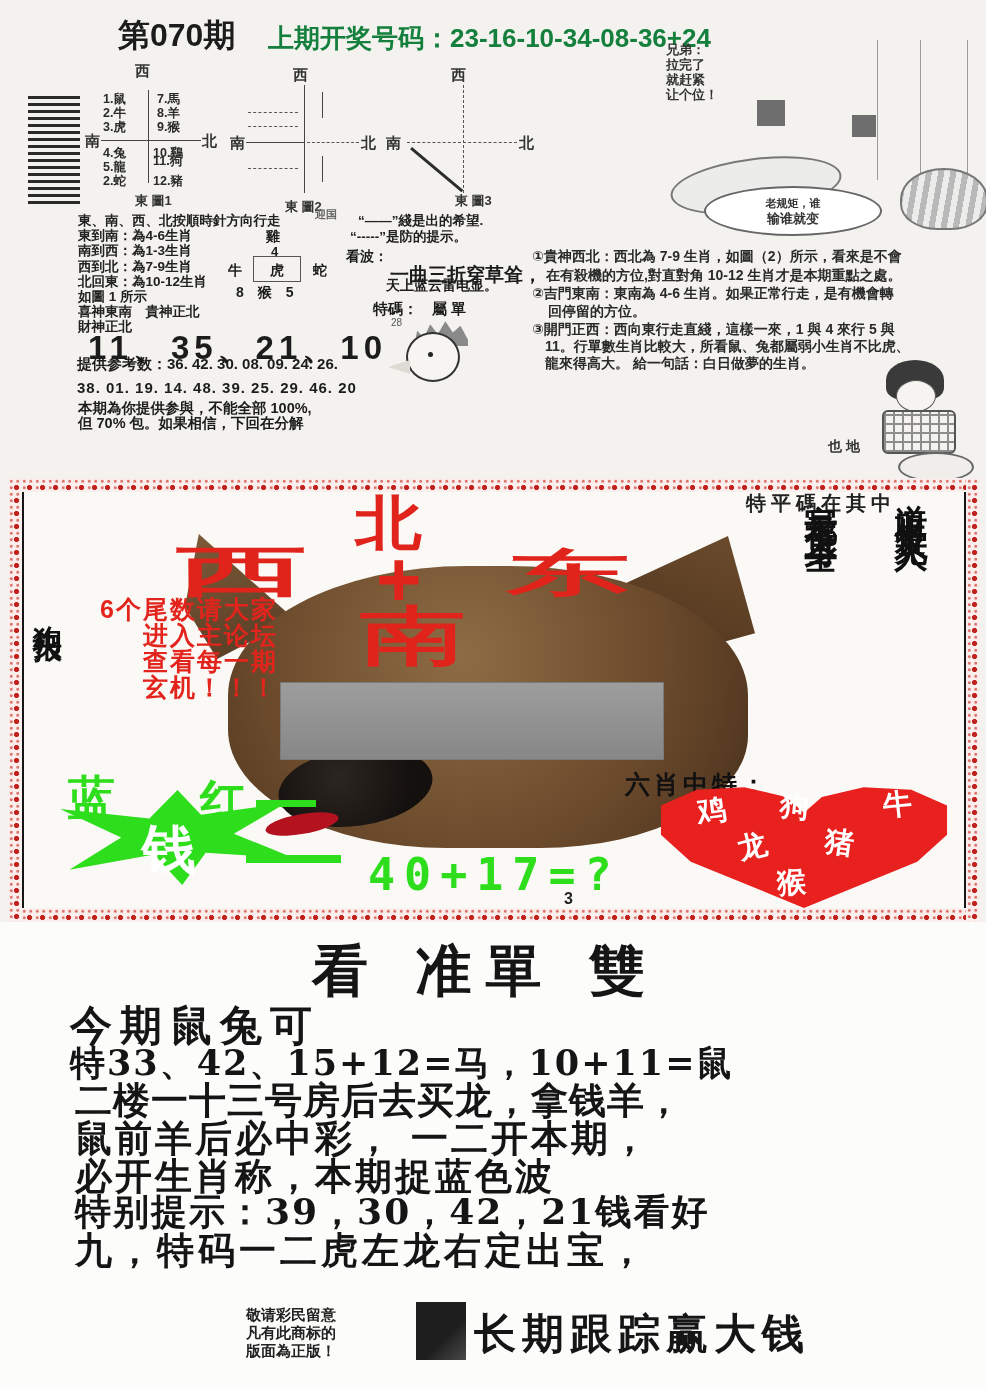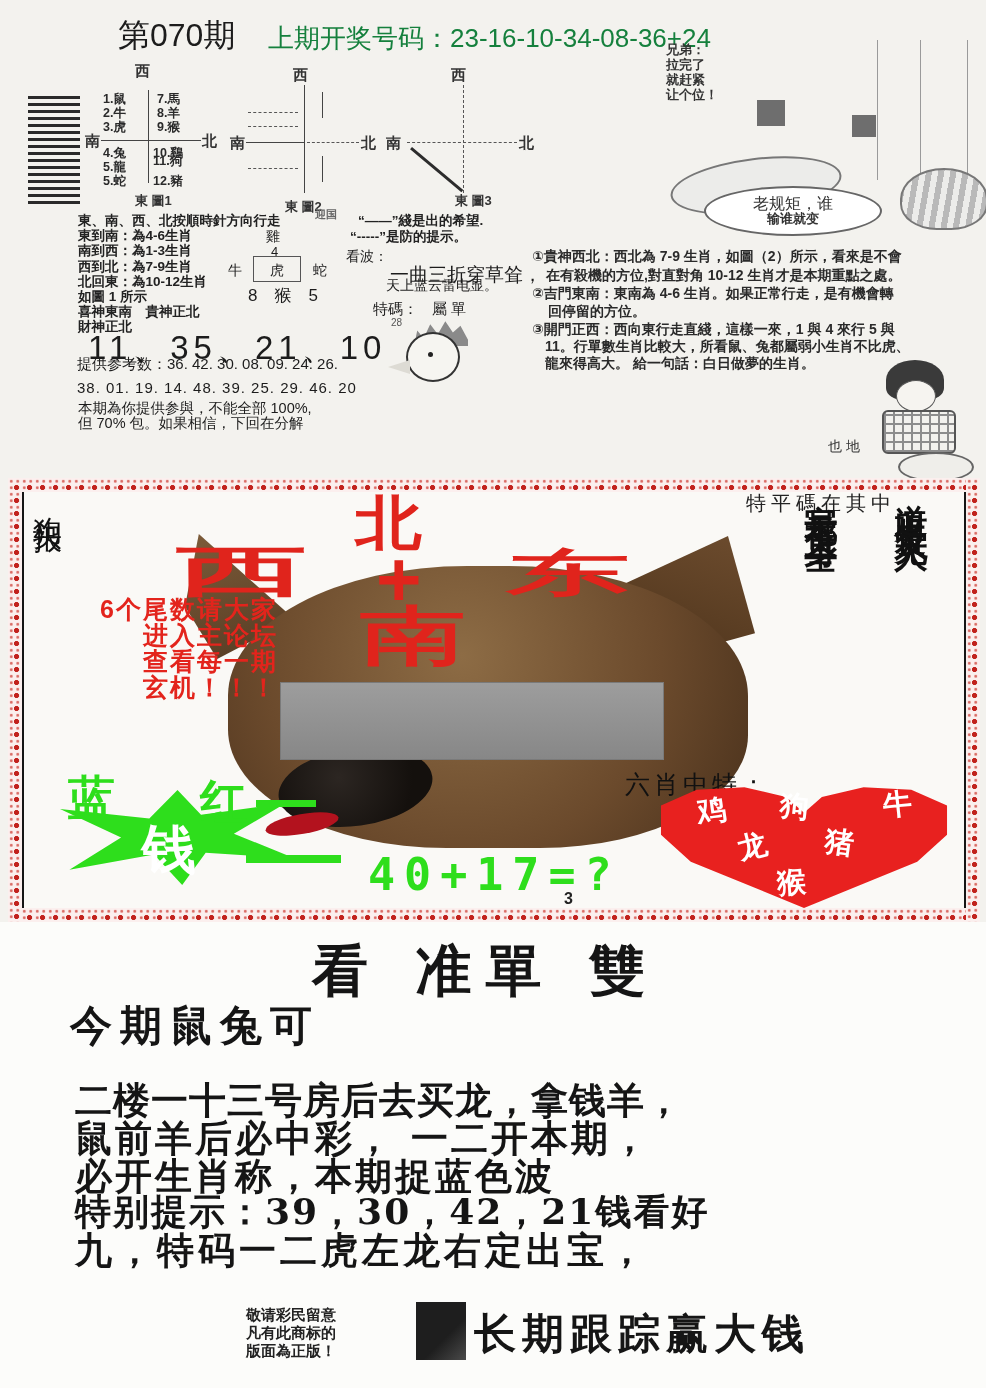--- a/index.html
+++ b/index.html
@@ -1,20 +1,20 @@
 <!DOCTYPE html>
 <html><head>
 <meta charset="utf-8">
 <style>
   *{margin:0;padding:0;box-sizing:border-box;}
   html,body{background:#e9e8e4;}
   #page{position:relative;width:986px;height:1388px;background:#f3f2ee;overflow:hidden;
         font-family:"Liberation Sans","DejaVu Sans",sans-serif;color:#1c1c1c;}
   .abs{position:absolute;}
-  .b{font-weight:normal;}
+  .b{font-weight:bold;text-align:right;}
   .red{color:#15803d;}
   .vtext{writing-mode:vertical-rl;text-orientation:upright;}
   .hline{height:0;border-top:1.5px solid #444;}
   .vline{width:0;border-left:1.5px solid #444;}
   .hdash{height:0;border-top:1.5px dashed #555;}
   .vdash{width:0;border-left:1.5px dashed #555;}
   .figlabel{font-size:15px;font-weight:bold;color:#333;}
   .zrow{font-size:12.5px;font-weight:bold;color:#2a2a2a;}
   .txt13{font-size:13.5px;font-weight:bold;color:#222;line-height:15.2px;}
   .note-line{font-size:14px;font-weight:bold;color:#2a2a2a;}
@@ -49,21 +49,21 @@
     <div class="abs zrow" style="left:18px;top:31px;">1.鼠</div>
     <div class="abs zrow" style="left:72px;top:31px;">7.馬</div>
     <div class="abs zrow" style="left:18px;top:45px;">2.牛</div>
     <div class="abs zrow" style="left:72px;top:45px;">8.羊</div>
     <div class="abs zrow" style="left:18px;top:59px;">3.虎</div>
     <div class="abs zrow" style="left:72px;top:59px;">9.猴</div>
     <div class="abs zrow" style="left:18px;top:85px;">4.兔</div>
     <div class="abs zrow" style="left:68px;top:85px;">10.鷄</div>
     <div class="abs zrow" style="left:18px;top:99px;">5.龍</div>
     <div class="abs zrow" style="left:68px;top:93px;">11.狗</div>
-    <div class="abs zrow" style="left:18px;top:113px;">5.蛇</div>
+    <div class="abs zrow" style="left:18px;top:113px;">2.蛇</div>
     <div class="abs zrow" style="left:68px;top:113px;">12.豬</div>
     <div class="abs figlabel" style="left:50px;top:132px;font-size:13px;">東  圖1</div>
   </div>
 
   <div class="abs" style="left:230px;top:60px;width:145px;height:155px;">
     <div class="abs figlabel" style="left:63px;top:6px;">西</div>
     <div class="abs figlabel" style="left:0px;top:74px;">南</div>
     <div class="abs figlabel" style="left:131px;top:74px;">北</div>
     <div class="abs vline" style="left:74px;top:25px;height:108px;"></div>
     <div class="abs hline" style="left:16px;top:82px;width:58px;"></div>
@@ -100,21 +100,21 @@
     <div class="txt13">喜神東南　貴神正北</div>
     <div class="txt13">財神正北</div>
   </div>
 
   <div class="abs b" style="left:266px;top:228px;font-size:14px;">雞</div>
   <div class="abs b" style="left:271px;top:244px;font-size:13px;">4</div>
   <div class="abs b" style="left:228px;top:262px;font-size:14px;">牛</div>
   <div class="abs" style="left:253px;top:256px;width:48px;height:26px;border:1.2px solid #555;"></div>
   <div class="abs b" style="left:270px;top:262px;font-size:14px;">虎</div>
   <div class="abs b" style="left:313px;top:262px;font-size:14px;">蛇</div>
-  <div class="abs b" style="left:248px;top:284px;font-size:17px;">8　猴　5</div>
+  <div class="abs b" style="left:236px;top:284px;font-size:14px;">8　猴　5</div>
 
   <div class="abs b" style="left:346px;top:248px;font-size:14px;">看波：</div>
   <div class="abs b" style="left:390px;top:262px;font-size:19px;">一曲三折穿草耸，</div>
   <div class="abs b" style="left:386px;top:277px;font-size:14px;">天上蓝云雷电显。</div>
 
   <div class="abs b" style="left:373px;top:300px;font-size:15px;">特碼：</div>
   <div class="abs b" style="left:432px;top:300px;font-size:15px;letter-spacing:4px;">屬單</div>
   <div class="abs" style="left:391px;top:317px;font-size:10px;color:#555;">28</div>
 
   <div class="abs" style="left:388px;top:318px;width:95px;height:72px;">
@@ -146,21 +146,21 @@
     <div class="abs" style="left:190px;top:75px;width:24px;height:22px;background:#6e6e6e;"></div>
     <div class="abs" style="left:4px;top:2px;font-size:13px;font-weight:bold;line-height:15px;color:#333;">
       <div>兄弟：</div>
       <div>拉完了</div>
       <div>就赶紧</div>
       <div>让个位！</div>
     </div>
     <div class="abs" style="left:8px;top:118px;width:172px;height:55px;background:#ececea;border:2px solid #777;border-radius:50%;transform:rotate(-7deg);"></div>
     <div class="abs" style="left:238px;top:128px;width:88px;height:62px;border:2px solid #777;border-radius:50% 50% 42% 42%;background:repeating-linear-gradient(100deg,#b9b9b9 0 6px,#ececea 6px 12px);"></div>
     <div class="abs" style="left:42px;top:146px;width:178px;height:50px;background:#fff;border:2px solid #666;border-radius:50%;text-align:center;padding-top:8px;">
-      <div style="font-size:16px;font-weight:normal;color:#333;line-height:15px;">老规矩，谁</div>
+      <div style="font-size:11px;font-weight:bold;color:#333;line-height:15px;">老规矩，谁</div>
       <div style="font-size:13px;font-weight:bold;color:#333;line-height:15px;">输谁就变</div>
     </div>
   </div>
 
   <div class="abs" style="left:842px;top:352px;width:140px;height:130px;">
     <div class="abs" style="left:44px;top:8px;width:58px;height:40px;background:#3a3a3a;border-radius:50% 50% 30% 30%;"></div>
     <div class="abs" style="left:54px;top:28px;width:40px;height:32px;background:#f6f4f0;border:1.5px solid #555;border-radius:50%;"></div>
     <div class="abs" style="left:40px;top:58px;width:74px;height:44px;border:2px solid #555;border-radius:6px;background:repeating-linear-gradient(90deg,#8d8d8d 0 2px,rgba(0,0,0,0) 2px 9px),repeating-linear-gradient(0deg,#8d8d8d 0 2px,rgba(0,0,0,0) 2px 9px);"></div>
     <div class="abs" style="left:56px;top:100px;width:76px;height:30px;background:#efeeea;border:2px solid #666;border-radius:50%;"></div>
   </div>
@@ -221,20 +221,21 @@
     <div class="abs" style="left:134px;top:344px;font-size:54px;font-weight:900;color:#fff;line-height:1;">钱</div>
     <div class="abs" style="left:238px;top:377px;width:95px;height:8px;background:#2ede1c;"></div>
     <div class="abs green-ch" style="left:360px;top:374px;font-size:45px;letter-spacing:9px;font-family:'DejaVu Sans Mono','Liberation Mono',monospace;">40+17=?</div>
     <div class="abs" style="left:556px;top:412px;font-size:16px;font-weight:bold;color:#222;">3</div>
   </div>
 
   <div class="abs" style="left:0;top:922px;width:986px;height:466px;background:#fcfcfa;"></div>
 
   <div class="abs brush" style="left:312px;top:934px;font-size:56px;letter-spacing:14px;">看 准單 雙</div>
   <div class="abs brush" style="left:70px;top:998px;font-size:42px;letter-spacing:8px;">今期鼠兔可</div>
+  <div class="abs brush" style="left:70px;top:1040px;font-size:35px;letter-spacing:2px;">特33、42、15+12=马，10+11=鼠</div>
   <div class="abs brush" style="left:75px;top:1076px;font-size:37px;letter-spacing:1px;">二楼一十三号房后去买龙，拿钱羊，</div>
   <div class="abs brush" style="left:75px;top:1114px;font-size:37px;letter-spacing:3px;">鼠前羊后必中彩， 一二开本期，</div>
   <div class="abs brush" style="left:75px;top:1152px;font-size:37px;letter-spacing:3px;">必开生肖称，本期捉蓝色波</div>
   <div class="abs brush" style="left:75px;top:1188px;font-size:36px;letter-spacing:2px;">特别提示：39，30，42，21钱看好</div>
   <div class="abs brush" style="left:75px;top:1226px;font-size:37px;letter-spacing:4px;">九，特码一二虎左龙右定出宝，</div>
 
   <div class="abs" style="left:246px;top:1306px;font-size:15px;font-weight:bold;line-height:18px;color:#222;">
     <div>敬请彩民留意</div>
     <div>凡有此商标的</div>
     <div>版面為正版！</div>

